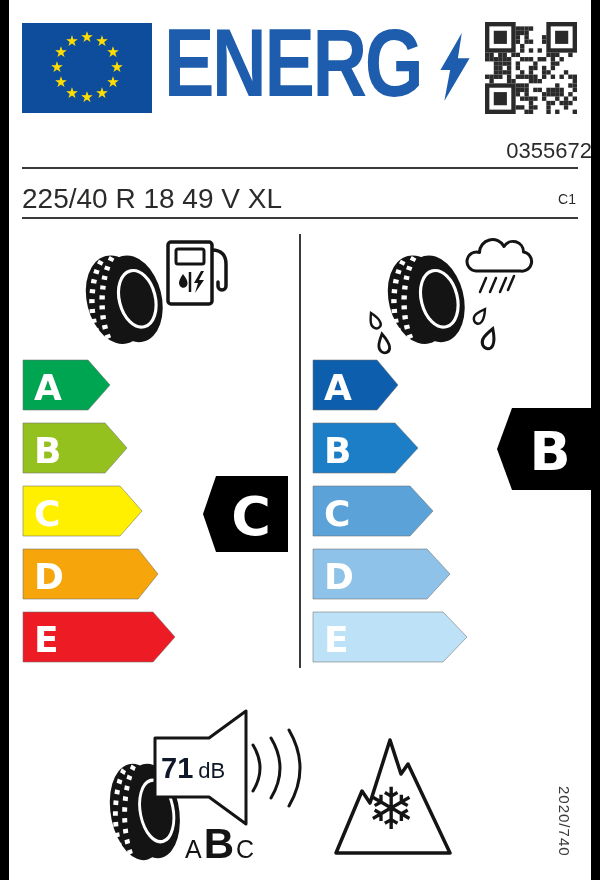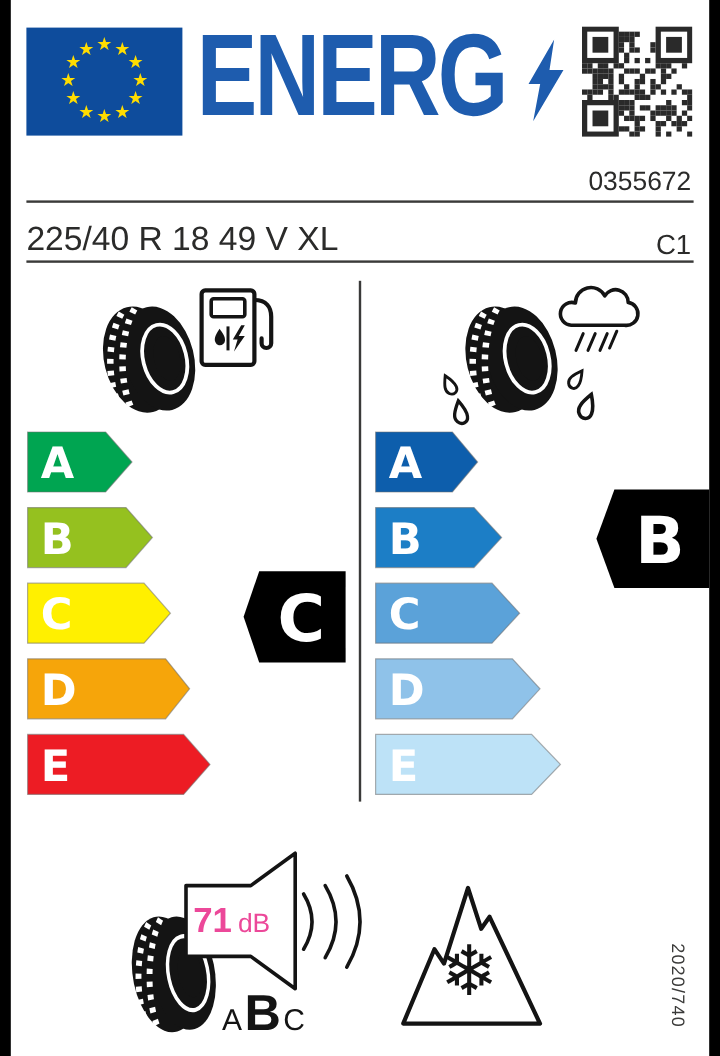--- a/index.html
+++ b/index.html
@@ -13,36 +13,36 @@
 
   
   #flag{position:absolute;left:22px;top:23px;width:130px;height:90px;}
   #flag .star{position:absolute;font-family:"DejaVu Sans",sans-serif;font-size:15px;line-height:15px;width:16px;text-align:center;margin-left:-8px;margin-top:-8px;}
   #energ{position:absolute;left:164px;top:14px;font-size:97px;font-weight:bold;letter-spacing:-3px;line-height:1;transform:scale(0.78,1);transform-origin:left top;white-space:nowrap;}
   #bolt{position:absolute;left:437px;top:33px;width:36px;height:68px;}
   #qr{position:absolute;left:485px;top:22px;width:92px;height:92px;}
 
   
   #brand{position:absolute;left:22px;top:134px;font-size:26px;font-weight:bold;}
-  #article{position:absolute;right:24px;top:138px;font-size:22px;}
+  #article{position:absolute;right:8px;top:138px;font-size:22px;}
   #tyresize{position:absolute;left:22px;top:183px;font-size:28px;}
-  #tyreclass{position:absolute;right:24px;top:191px;font-size:23px;}
+  #tyreclass{position:absolute;right:24px;top:191px;font-size:14px;}
   .hline{position:absolute;left:22px;width:556px;height:2px;background:#3a3a39;}
   #line1{top:167px;} #line2{top:217px;}
   #divider{position:absolute;left:299px;top:234px;width:2px;height:434px;background:#3a3a39;}
 
   
   .iconsvg{position:absolute;}
   #fuel-icons{left:80px;top:230px;width:180px;height:130px;}
   #wet-icons{left:362px;top:230px;width:180px;height:130px;}
   #arrows{position:absolute;left:0;top:0;width:600px;height:880px;}
 
   
   #noise-svg{left:100px;top:700px;width:215px;height:170px;}
-  #noise-db{position:absolute;left:161px;top:752px;display:flex;align-items:baseline;gap:5px;color:#ec4899;}
+  #noise-db{position:absolute;left:161px;top:752px;display:flex;align-items:baseline;gap:5px;color:#0f172a;}
   #noise-db .val{font-size:29px;font-weight:bold;}
   #noise-db .unit{font-size:22px;}
   #noise-classes{position:absolute;left:185px;top:820px;display:flex;align-items:baseline;gap:2px;color:#141414;}
   #noise-classes .sm{font-size:25px;}
   #noise-classes .big{font-size:42px;font-weight:bold;}
   #snow-svg{left:328px;top:733px;width:128px;height:128px;}
   #regnum{position:absolute;left:556px;top:786px;writing-mode:vertical-rl;font-size:15px;letter-spacing:1px;color:#3a3a39;}
 </style>
 </head>
 <body>

